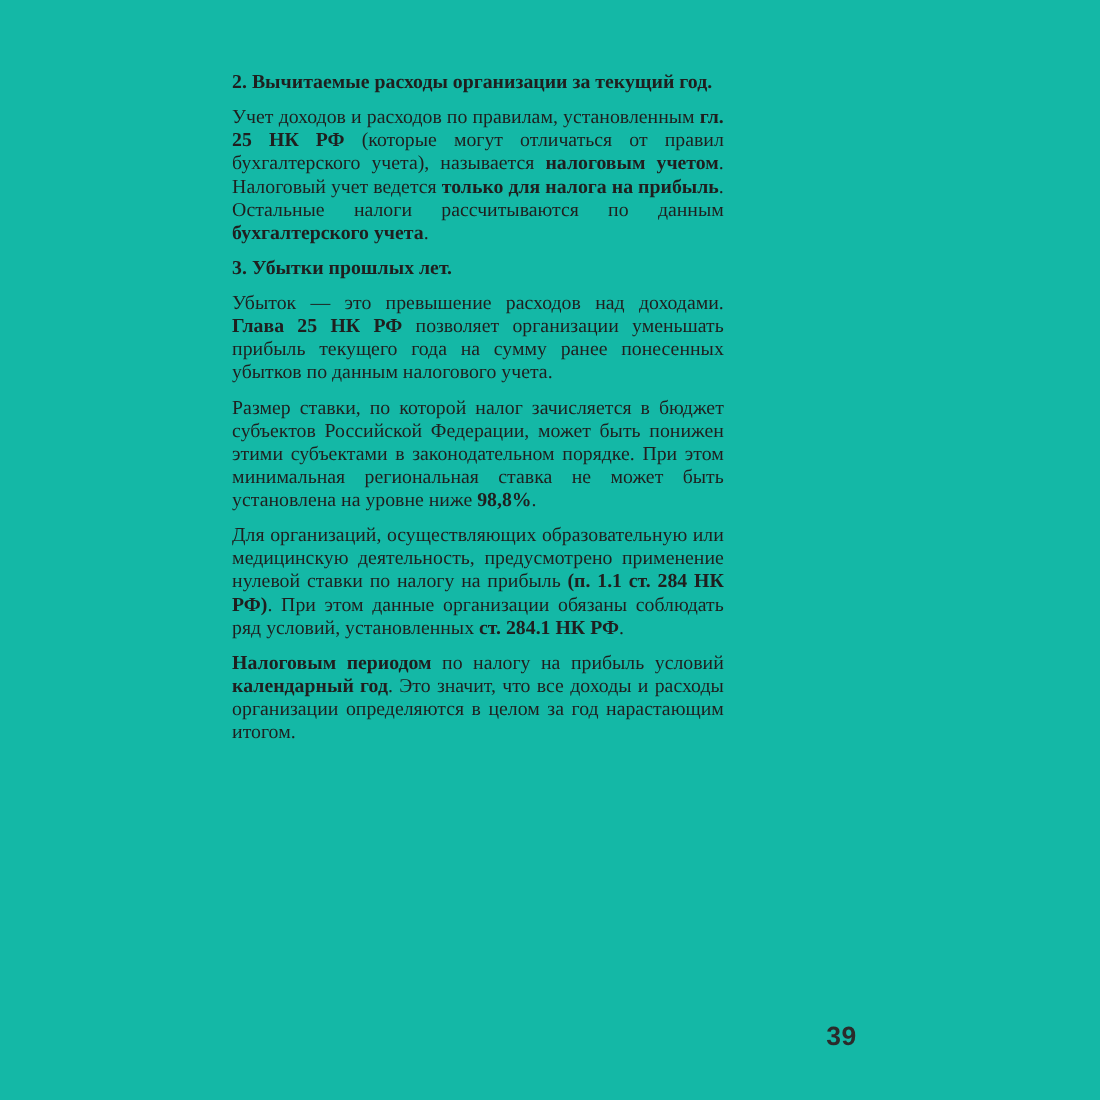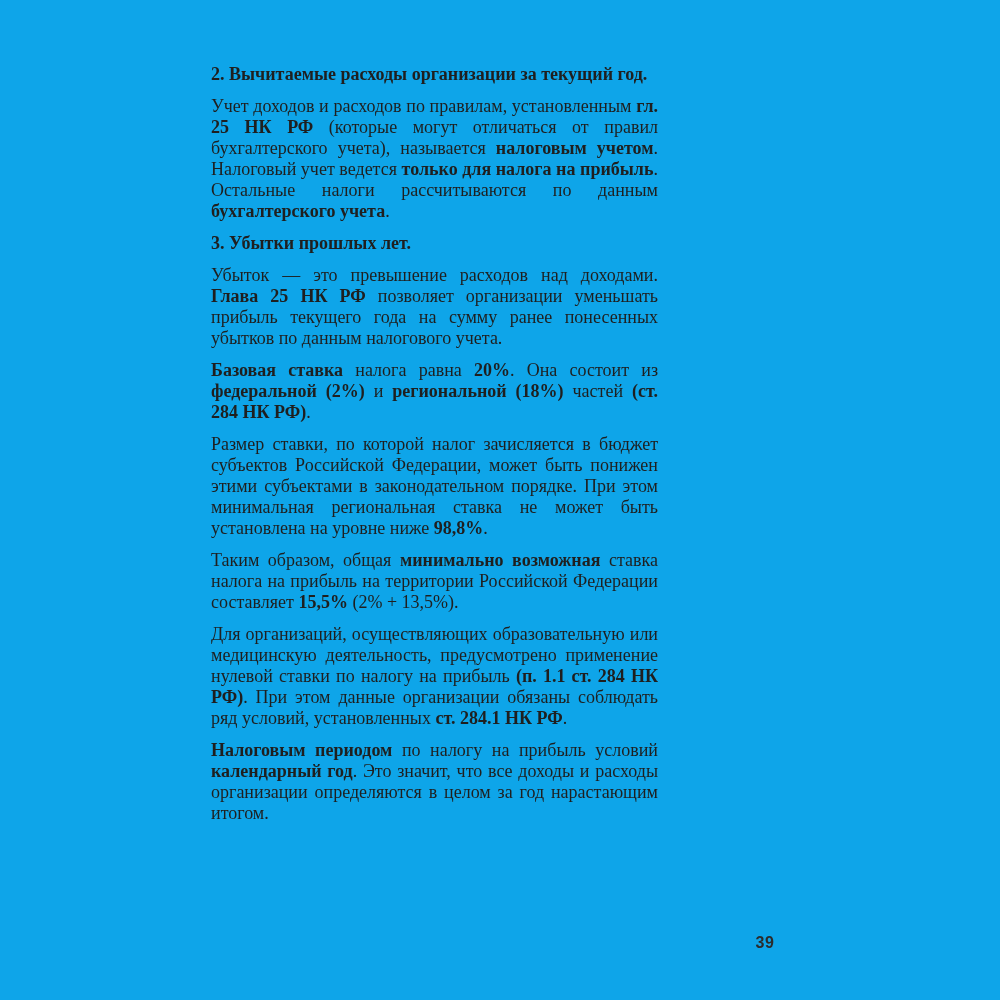--- a/index.html
+++ b/index.html
@@ -10,21 +10,21 @@
     width: 1000px;
     height: 1000px;
     background: #ffffff;
     position: relative;
     overflow: hidden;
     font-family: "Liberation Serif", serif;
   }
   .page {
     position: absolute;
     inset: 0;
-    background: #0ea5e9;
+    background: #14b8a6;
     padding-left: 32px;
   }
   .content-column {
     position: absolute;
     left: 211px;
     top: 64px;
     width: 447px;
     color: #1f1f1f;
   }
   .block {
@@ -44,36 +44,34 @@
     font-weight: bold;
   }
   .folio {
     position: absolute;
     left: 742px;
     top: 930px;
     width: 46px;
     text-align: center;
     font-family: "Liberation Sans", sans-serif;
     font-weight: bold;
-    font-size: 16px;
+    font-size: 24px;
     line-height: 26px;
     color: #2b2b2b;
     letter-spacing: 0.5px;
   }
 </style>
 </head>
 <body>
 
 <div class="page">
   <div class="content-column">
       <div class="block heading"><span class="bold">2. Вычитаемые расходы организации за текущий год.</span></div>
       <div class="block para"><span>Учет доходов и расходов по правилам, установленным </span><span class="bold">гл. 25 НК РФ</span><span> (которые могут отличаться от правил бухгалтерского учета), называется </span><span class="bold">налоговым учетом</span><span>. Налоговый учет ведется </span><span class="bold">только для налога на прибыль</span><span>. Остальные налоги рассчитываются по данным </span><span class="bold">бухгалтерского учета</span><span>.</span></div>
       <div class="block heading"><span class="bold">3. Убытки прошлых лет.</span></div>
       <div class="block para"><span>Убыток — это превышение расходов над доходами. </span><span class="bold">Глава 25 НК РФ</span><span> позволяет организации уменьшать прибыль текущего года на сумму ранее понесенных убытков по данным налогового учета.</span></div>
-      <div class="block para"><span class="bold">Базовая ставка</span><span> налога равна </span><span class="bold">20%</span><span>. Она состоит из </span><span class="bold">федеральной (2%)</span><span> и </span><span class="bold">региональной (18%)</span><span> частей </span><span class="bold">(ст. 284 НК РФ)</span><span>.</span></div>
       <div class="block para"><span>Размер ставки, по которой налог зачисляется в бюджет субъектов Российской Федерации, может быть понижен этими субъектами в законодательном порядке. При этом минимальная региональная ставка не может быть установлена на уровне ниже </span><span class="bold">98,8%</span><span>.</span></div>
-      <div class="block para"><span>Таким образом, общая </span><span class="bold">минимально возможная</span><span> ставка налога на прибыль на территории Российской Федерации составляет </span><span class="bold">15,5%</span><span> (2% + 13,5%).</span></div>
       <div class="block para"><span>Для организаций, осуществляющих образовательную или медицинскую деятельность, предусмотрено применение нулевой ставки по налогу на прибыль </span><span class="bold">(п. 1.1 ст. 284 НК РФ)</span><span>. При этом данные организации обязаны соблюдать ряд условий, установленных </span><span class="bold">ст. 284.1 НК РФ</span><span>.</span></div>
       <div class="block para"><span class="bold">Налоговым периодом</span><span> по налогу на прибыль условий </span><span class="bold">календарный год</span><span>. Это значит, что все доходы и расходы организации определяются в целом за год нарастающим итогом.</span></div>
     </div>
 
   <div class="folio">39</div>
 </div>
 
 </body></html>

